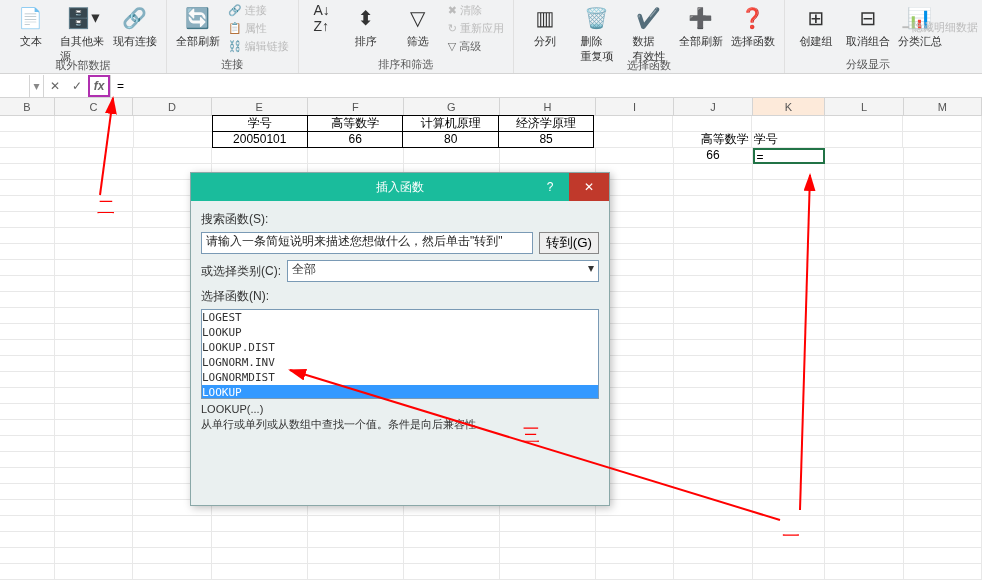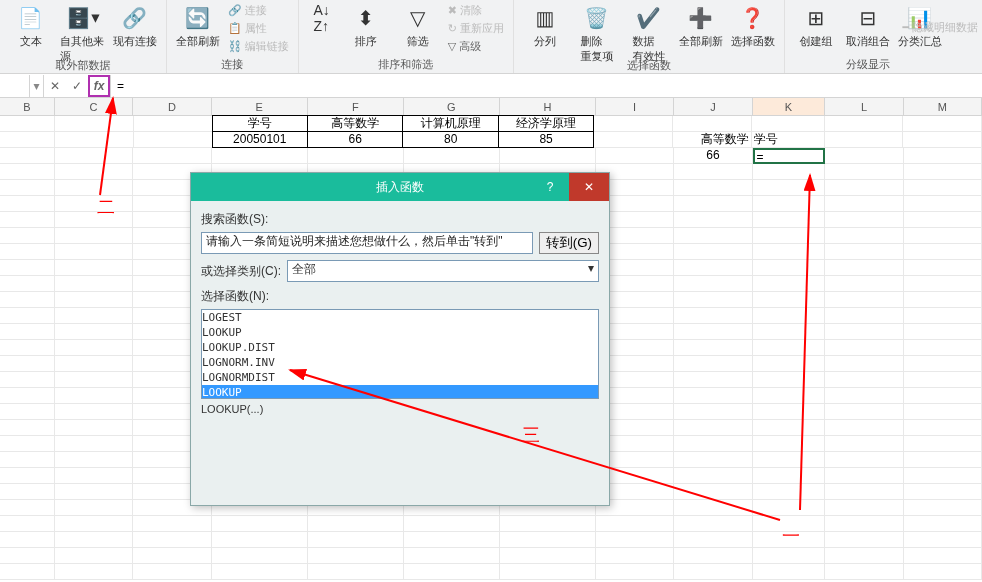--- a/index.html
+++ b/index.html
@@ -650,20 +650,21 @@
     <div class="dlg-label">选择函数(N):</div>
     <div class="func-list" id="func-list">
         <div class="func-item">LOGEST</div>
         <div class="func-item">LOOKUP</div>
         <div class="func-item">LOOKUP.DIST</div>
         <div class="func-item">LOGNORM.INV</div>
         <div class="func-item">LOGNORMDIST</div>
         <div class="func-item sel">LOOKUP</div>
       </div>
     <div class="func-sig">LOOKUP(...)</div>
+    <div class="func-desc">从单行或单列或从数组中查找一个值。条件是向后兼容性</div>
   </div>
 </div>
 
 <div class="anno" style="left:97px; top:195px">二</div>
 <div class="anno" style="left:522px; top:423px">三</div>
 <div class="anno" style="left:782px; top:524px">一</div>
 
 <svg class="arrows" width="982" height="582">
   <defs>
       <marker id="ah" markerWidth="10" markerHeight="10" refX="8" refY="3" orient="auto">

